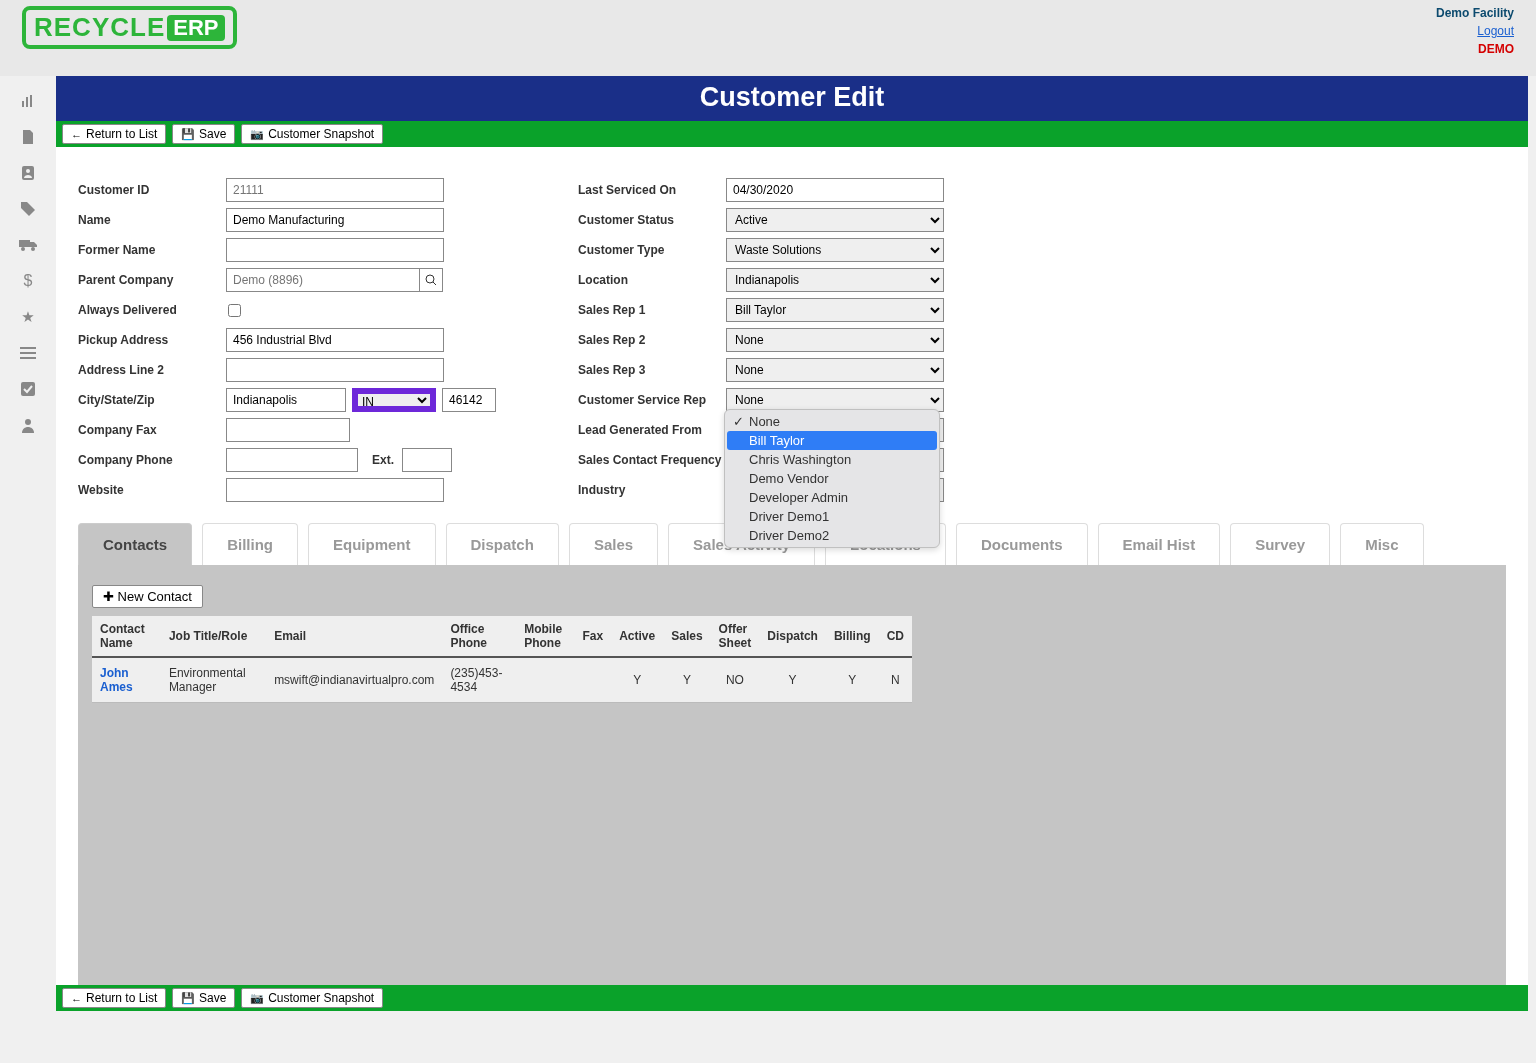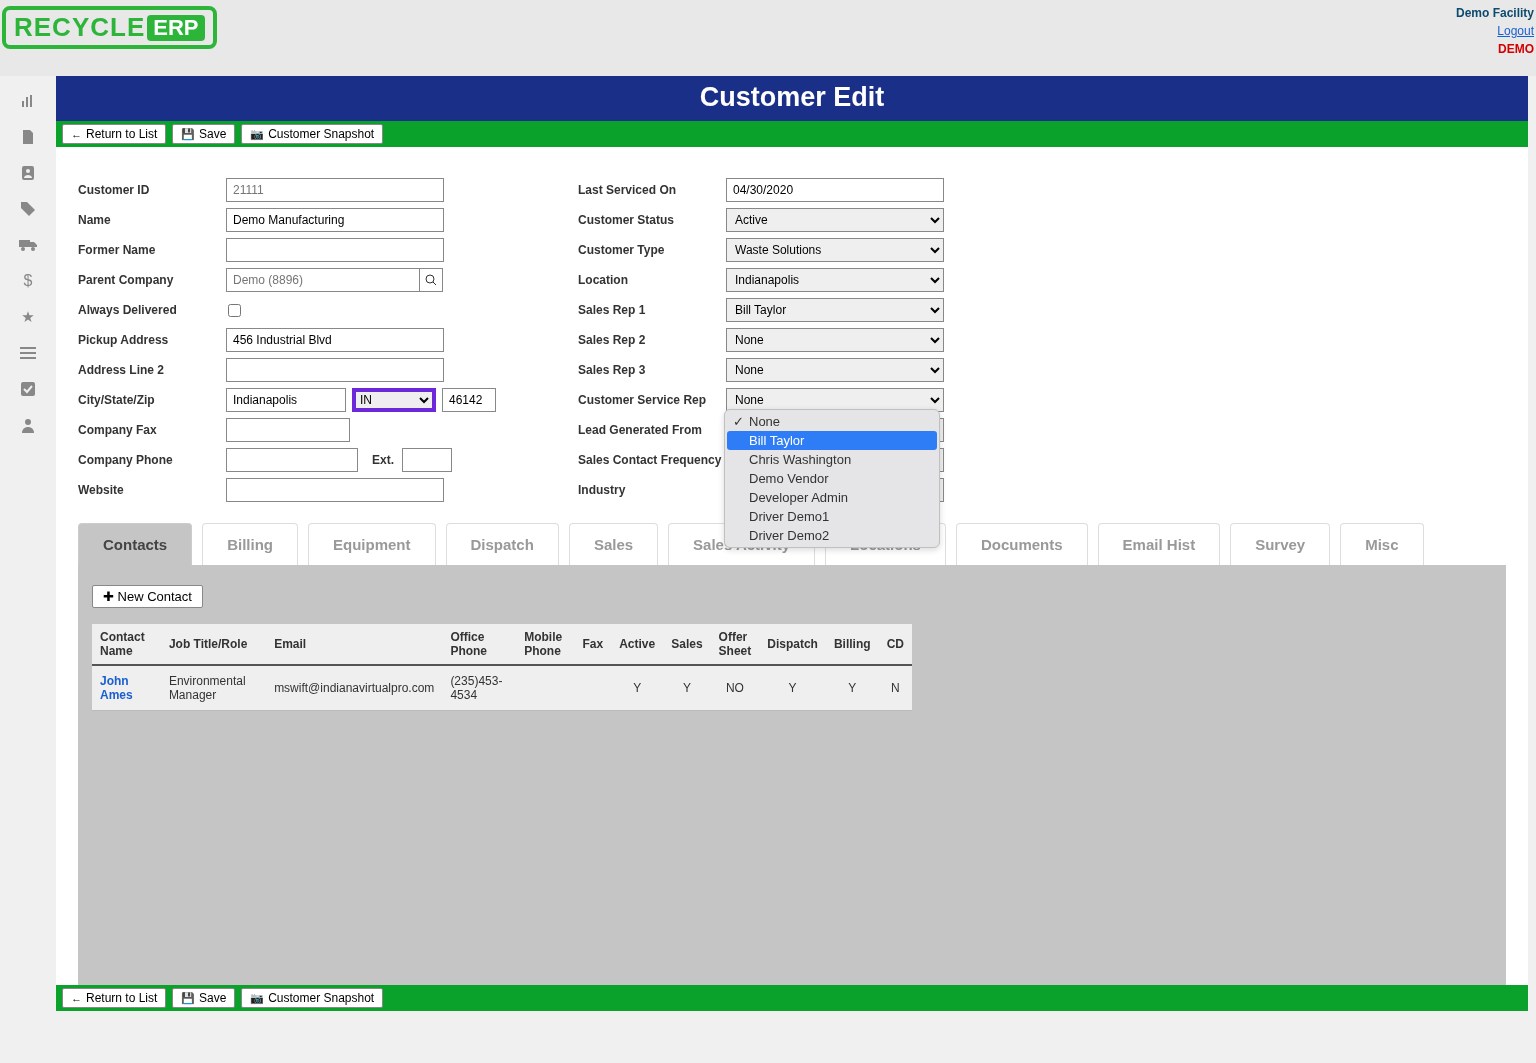--- a/index.html
+++ b/index.html
@@ -1,19 +1,19 @@
 <!DOCTYPE html>
 <html><head>
 <meta charset="utf-8">
 <style>
 * { box-sizing: border-box; margin: 0; padding: 0; }
 body { font-family: Arial, Helvetica, sans-serif; font-size: 12px; background: #f0f0f0; color: #333; }
 
 
-.top-header { background: #e8e8e8; height: 76px; display: flex; justify-content: space-between; align-items: flex-start; padding: 6px 2px; }
+.top-header { background: #e8e8e8; height: 76px; display: flex; justify-content: space-between; align-items: flex-start; padding: 6px 22px; }
 .logo { width: 230px; height: 58px; }
 .header-right { text-align: right; font-size: 12px; }
 .header-right .facility { font-weight: bold; color: #0c4a6e; }
 .header-right .logout { color: #1a5fd0; text-decoration: underline; cursor: pointer; display: block; margin-top: 4px; }
 .header-right .demo { color: #d40000; font-weight: bold; display: block; margin-top: 4px; }
 
 
 .layout { display: flex; }
 
 
@@ -37,21 +37,21 @@
 .col.left { width: 500px; }
 .col.right { width: 500px; position: relative; }
 
 .form-row { display: flex; align-items: center; min-height: 30px; margin-bottom: 0px; }
 .form-row label { width: 148px; font-size: 12px; font-weight: bold; color: #333; }
 .form-row input[type=text] { height: 24px; border: 1px solid #888; padding: 4px 6px; font-size: 12px; width: 218px; }
 .form-row input[disabled] { background: #fff; color: #999; }
 .form-row input[type=checkbox] { margin-left: 2px; }
 .search-btn { width: 24px; height: 24px; border: 1px solid #888; background: #fff; cursor: pointer; display: inline-flex; align-items: center; justify-content: center; margin-left: -1px; }
 .city-row input.city { width: 120px; }
-.city-row select.state { width: 84px; height: 24px; border: 4px solid #6d28d9; margin: 0 6px; font-size: 12px; }
+.city-row select.state { width: 84px; height: 24px; border: 6px solid #6d28d9; margin: 0 6px; font-size: 12px; }
 .city-row input.zip { width: 54px; }
 .phone-row input.phone { width: 132px; }
 .phone-row .ext-lbl { font-size: 12px; font-weight: bold; margin: 0 8px 0 14px; }
 .phone-row input.ext { width: 50px; }
 .fax-row input.phone { width: 124px; }
 
 .col.right .form-row label { width: 148px; }
 .col.right select { width: 218px; height: 24px; border: 1px solid #888; font-size: 12px; padding: 0 4px; }
 .col.right input[type=text] { width: 218px; }
 
@@ -62,21 +62,21 @@
 .dropdown-open .opt.hl { background: #2f7df6; color: #fff; border-radius: 3px; }
 
 
 .tabs-wrap { background: #fff; padding: 0 22px 0 22px; }
 .tabs { display: flex; gap: 10px; border-bottom: none; margin-bottom: 0; }
 .tab { background: #fff; border: 1px solid #ddd; border-bottom: none; padding: 12px 24px; font-size: 15px; font-weight: bold; color: #999; cursor: pointer; border-radius: 4px 4px 0 0; }
 .tab.active { color: #444; background: #c5c5c5; border-color: #ccc; }
 
 
 .tab-body { background: #c5c5c5; padding: 20px 14px 30px 14px; min-height: 420px; }
-.new-contact-btn { background: #fff; border: 1px solid #888; border-radius: 2px; padding: 3px 10px; font-size: 13px; cursor: pointer; margin-bottom: 16px; }
+.new-contact-btn { background: #fff; border: 1px solid #888; border-radius: 2px; padding: 3px 10px; font-size: 13px; cursor: pointer; margin-bottom: 8px; }
 .contacts-table { width: 820px; background: #fff; border-collapse: collapse; font-size: 12px; }
 .contacts-table th { text-align: left; padding: 6px 8px; font-weight: bold; font-size: 12px; border-bottom: 2px solid #555; background: #efefef; }
 .contacts-table td { padding: 8px 8px; border-bottom: 1px solid #bbb; background: #efefef; }
 .contacts-table td.link { color: #1a5fd0; font-weight: bold; cursor: pointer; }
 
 
 .footer-bar { background: #0aa22a; padding: 3px 6px; display: flex; gap: 6px; margin-top: 0; }
 
 
 .logo-box { border: 4px solid #2db53a; border-radius: 8px; padding: 2px 8px; display: inline-flex; align-items: center; }

